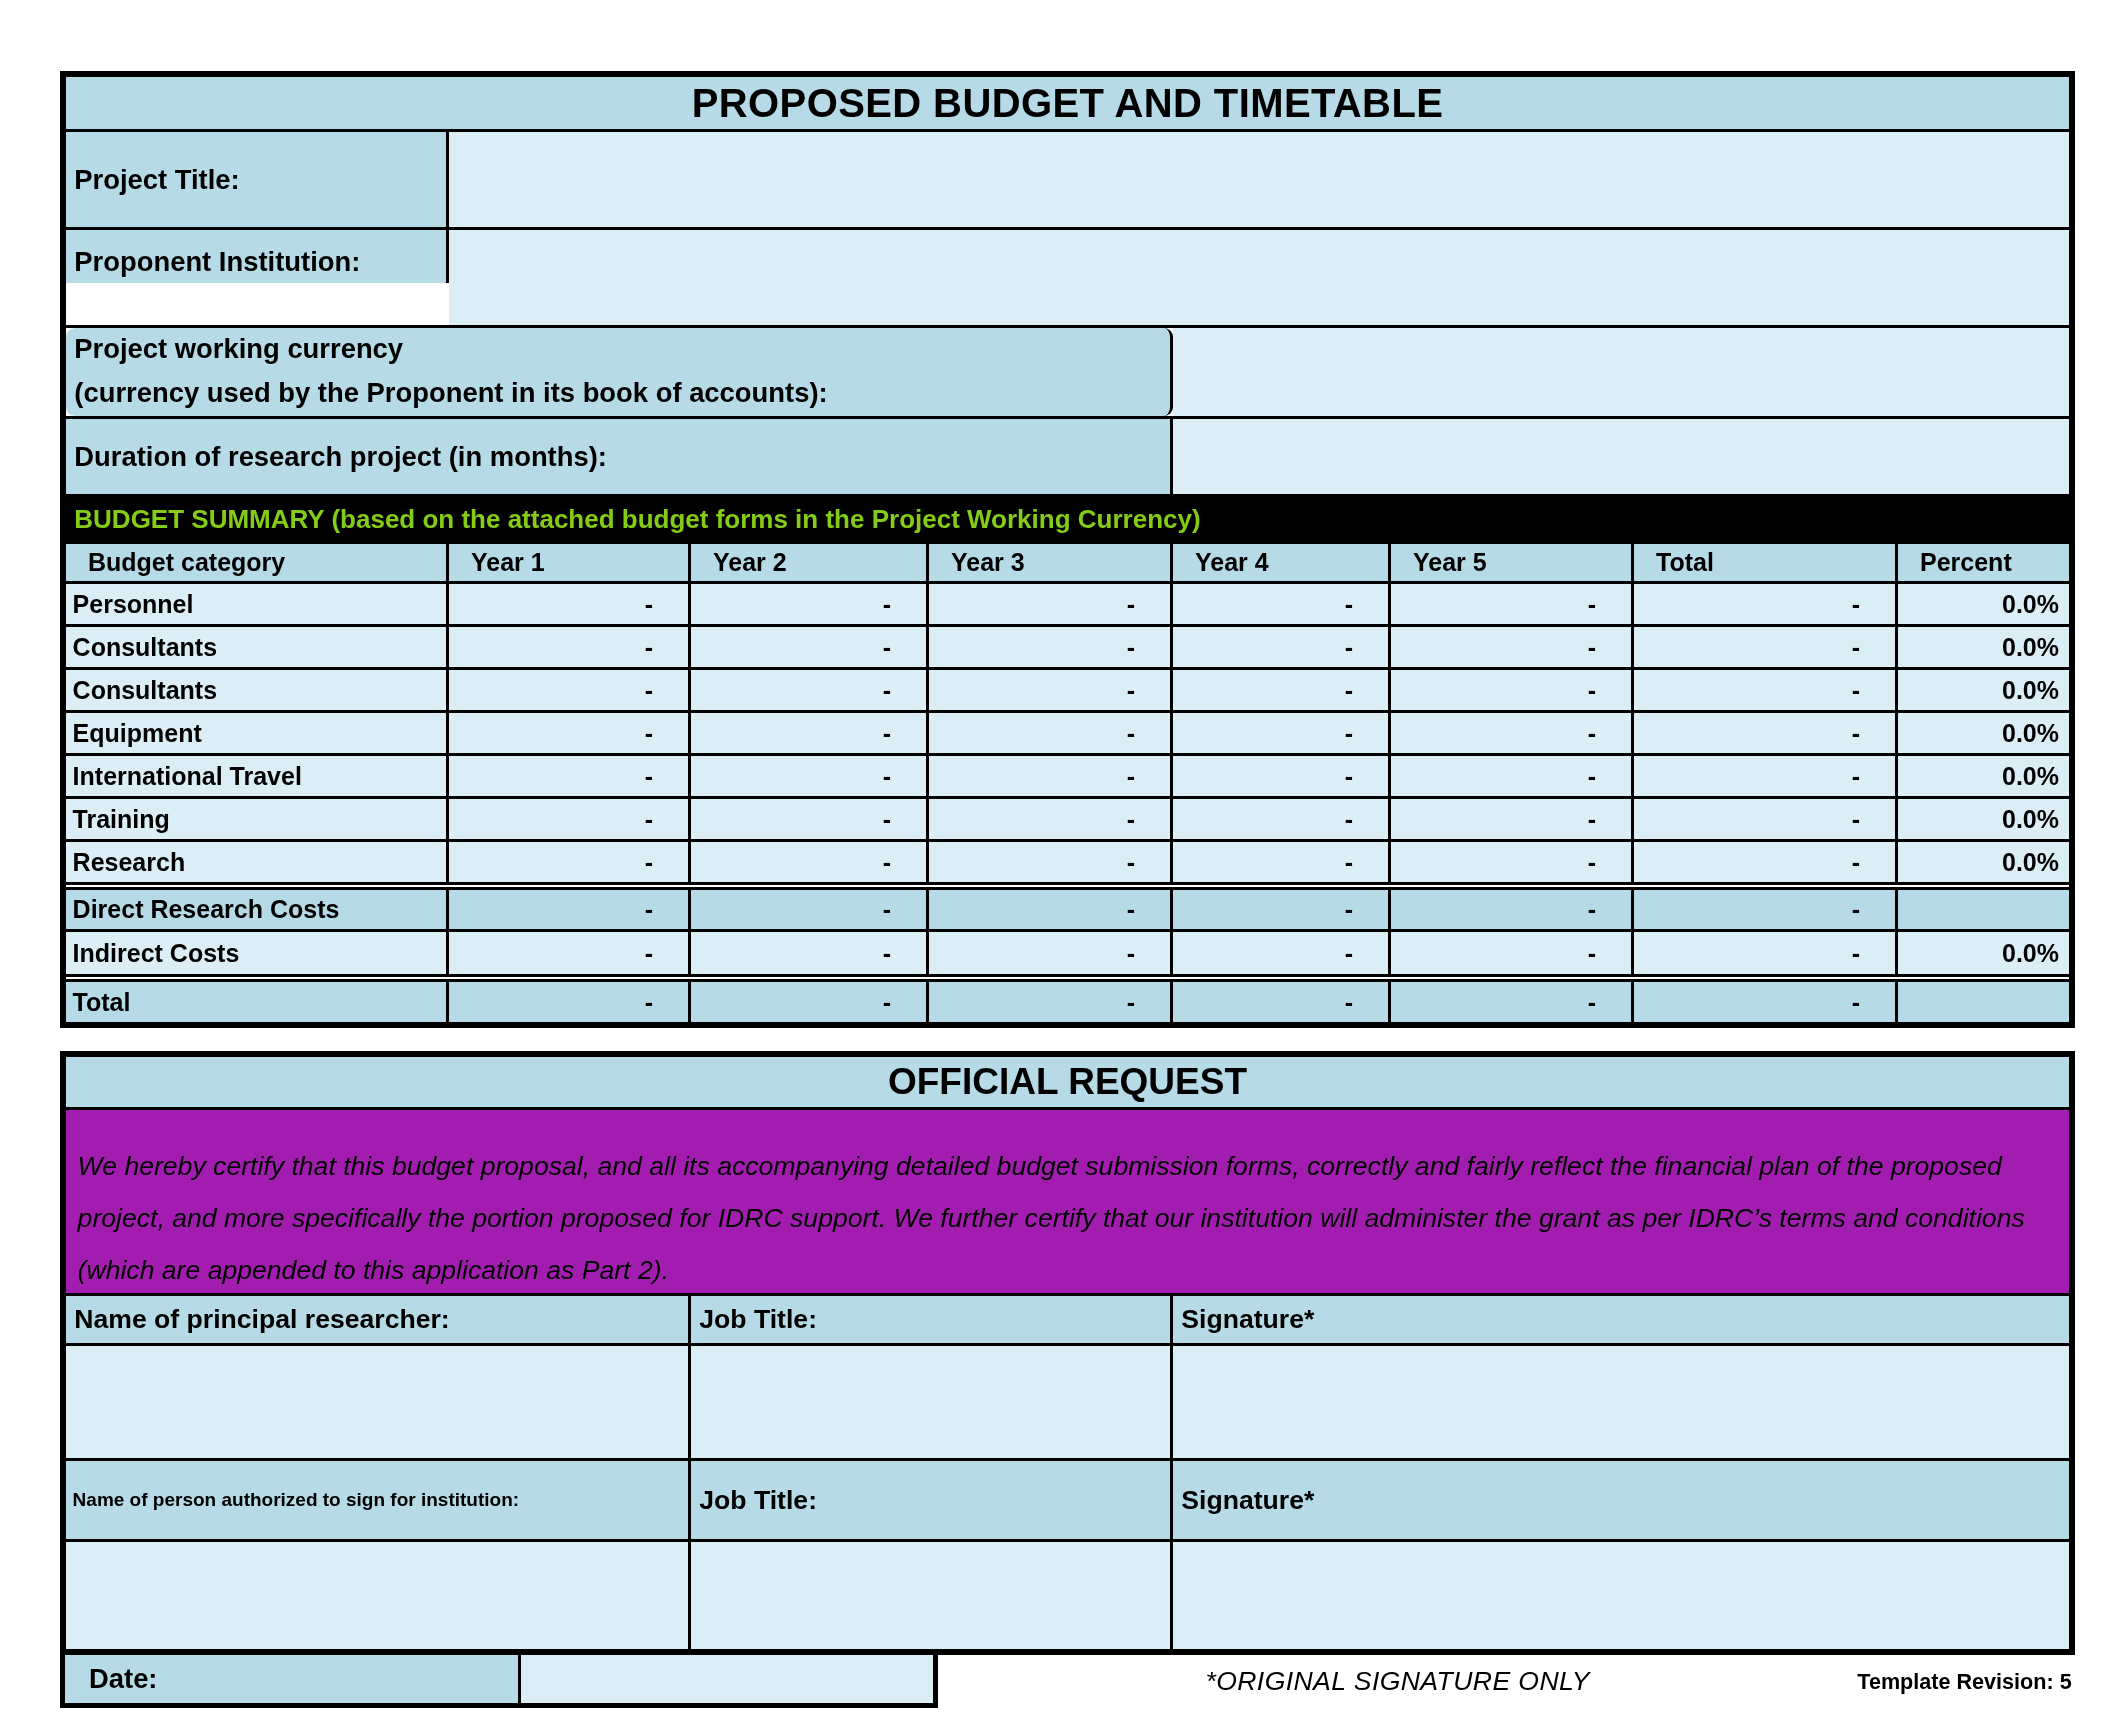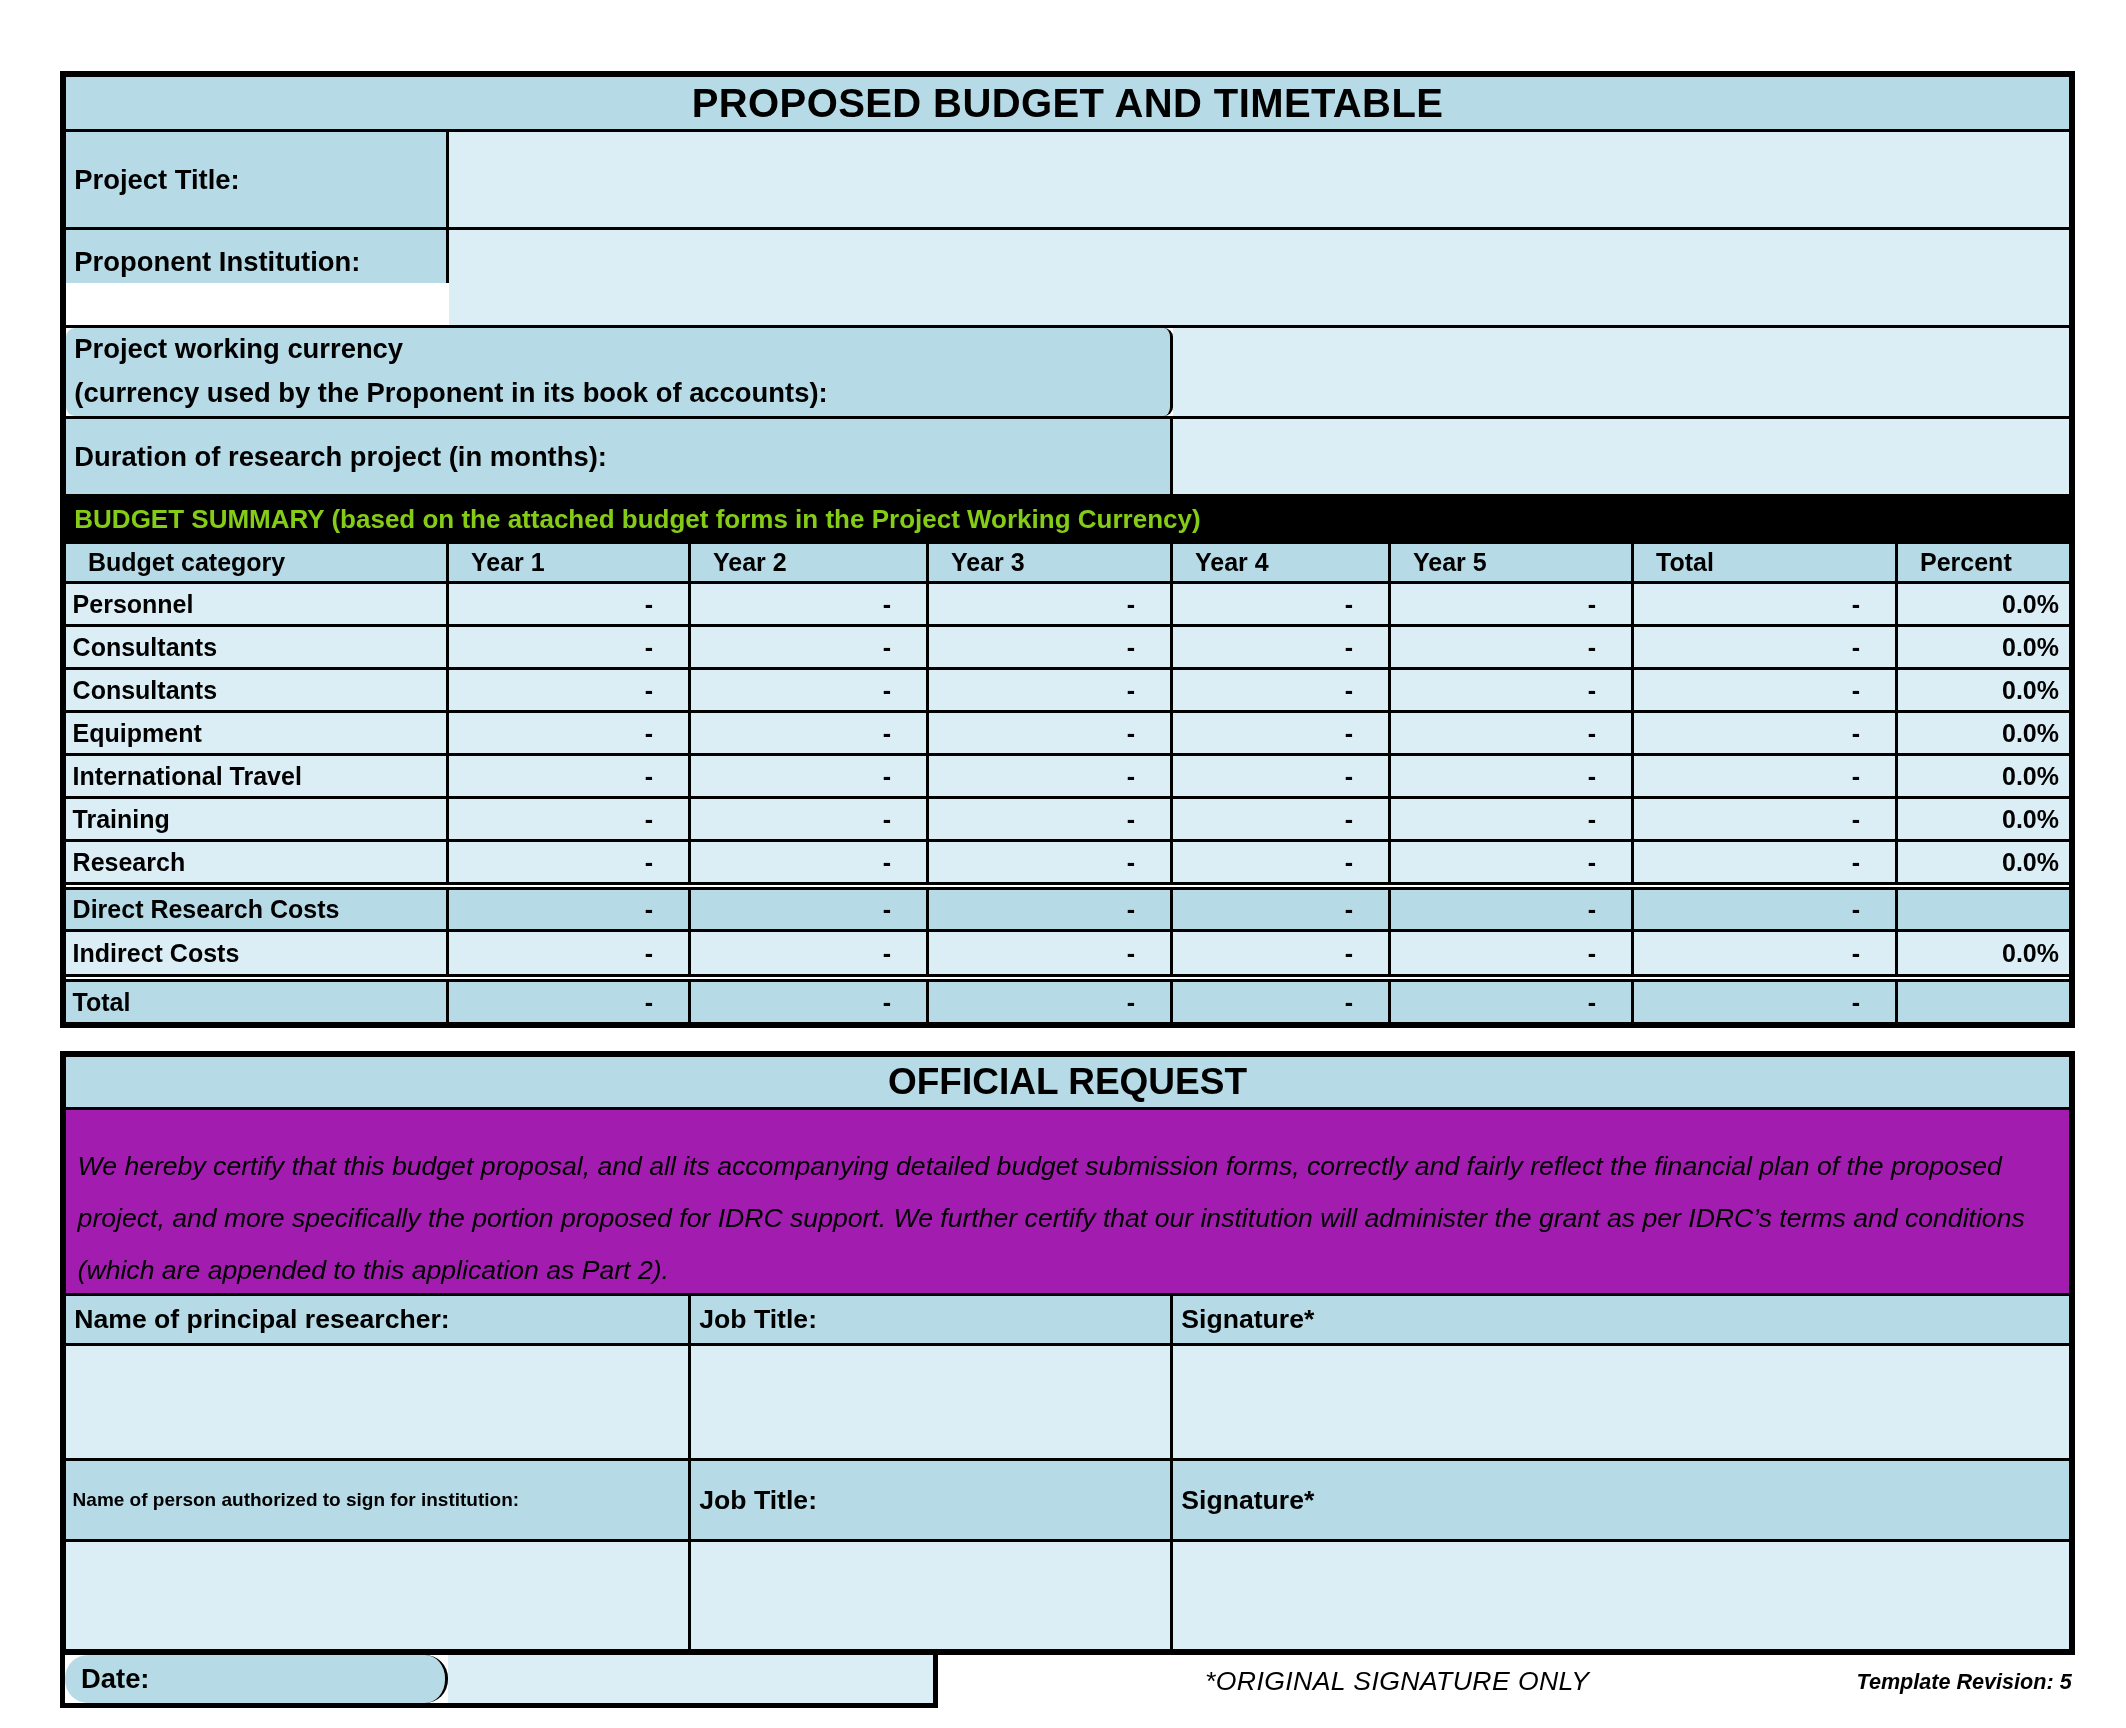--- a/index.html
+++ b/index.html
@@ -87,32 +87,32 @@
   .h2name { padding-left: 6.6px; font-size: 19px; background: #b6dbe7; }
   .h2name .wrapbox { max-width: 548px; line-height: 1.25; }
 
   
   .bottom { display: flex; align-items: stretch; height: 53px; }
   .daterow {
     width: 878px; height: 53px; display: flex; align-items: stretch;
     border: 5.8px solid #000; border-top: none; background: #fff;
   }
   .daterow .dlabel {
-    width: 383px; background: #b6dbe7; border-right: 3.3px solid #000;
-    display: flex; align-items: center; padding-left: 16px;
-    font-weight: bold; font-size: 27.4px; border-radius: 23px;
+    width: 456px; background: #b6dbe7; border-right: 3.3px solid #000;
+    display: flex; align-items: center; padding-left: 24px;
+    font-weight: bold; font-size: 27.4px;
   }
   .daterow .dinput { flex: 1; background: #dceef5; }
   .footnote {
     flex: 1; display: flex; align-items: center; justify-content: center;
     font-style: italic; font-size: 26.6px; letter-spacing: 0.4px;
   }
   .revision {
     display: flex; align-items: center; justify-content: flex-end;
-    font-style: italic; font-weight: bold; font-size: 21.6px; padding-right: 3.3px;
+    font-weight: bold; font-size: 21.6px; padding-right: 3.3px;
   }
 </style>
 </head>
 <body>
 
 <div class="sheet">
 
   <div class="tbl t1">
 
     <div class="trow r-title">

